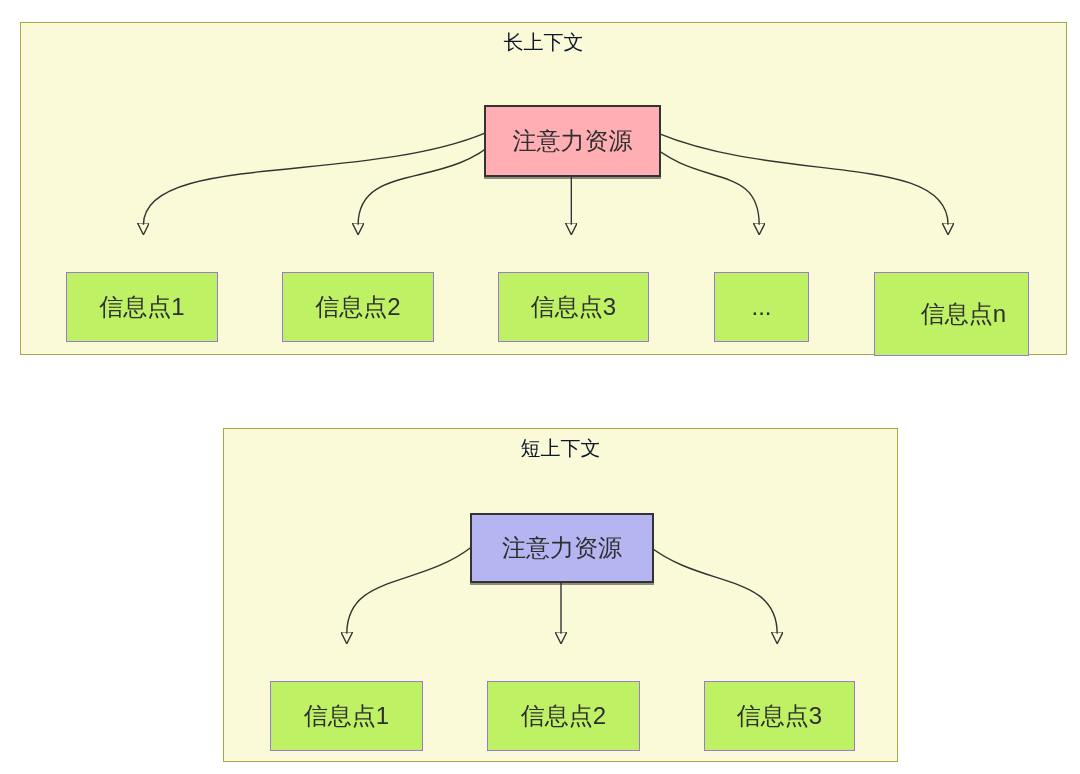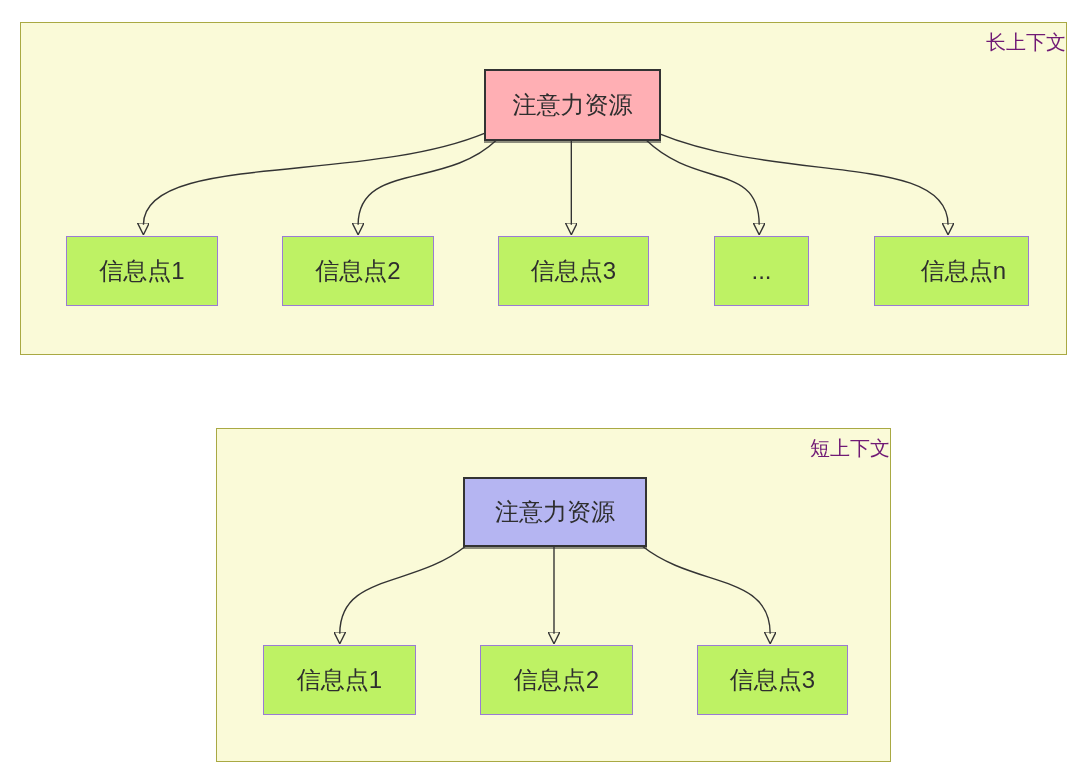--- a/index.html
+++ b/index.html
@@ -1,23 +1,23 @@
 <!DOCTYPE html>
 <html><head>
 <meta charset="utf-8">
 <style>
   html,body{margin:0;padding:0;background:#ffffff;}
   body{font-family:"Liberation Sans","DejaVu Sans",sans-serif;color:#333;}
   .page{position:relative;width:1080px;height:774px;background:#ffffff;overflow:hidden;}
   .panel{position:absolute;background:#fafad8;border:1px solid #a9a943;box-sizing:border-box;}
   .panel-long{left:20px;top:22px;width:1047px;height:333px;}
-  .panel-short{left:216px;top:428px;width:675px;height:334px;}
-  .panel-title{position:absolute;top:6px;left:0;right:0;text-align:right;font-size:20px;color:#701a75;}
+  .panel-short{left:223px;top:428px;width:675px;height:334px;}
+  .panel-title{position:absolute;top:6px;left:0;right:0;text-align:center;font-size:20px;color:#0f172a;}
   .node{position:absolute;display:flex;align-items:center;justify-content:center;
-        font-size:24px;color:#2e2e2e;box-sizing:border-box;text-align:center;}
+        font-size:24px;color:#2e2e2e;box-sizing:border-box;text-align:center;margin-top:36px;}
   .root-node{border:2px solid #333;box-shadow:0 2px 0 rgba(51,51,51,0.55);}
   .info-node{background:#bef264;border:1.5px solid #9a7bd4;}
   .arrows{position:absolute;left:0;top:0;width:100%;height:100%;pointer-events:none;}
   .arrows path{fill:none;stroke:#333;stroke-width:1.4px;}
 </style>
 </head>
 <body>
 
 <div class="page">
 
@@ -46,21 +46,21 @@
     </div>
     <div class="node info-node" style="left:261px;top:213px;width:152px;height:70px;">
       <span>信息点2</span>
     </div>
     <div class="node info-node" style="left:477px;top:213px;width:151px;height:70px;">
       <span>信息点3</span>
     </div>
     <div class="node info-node" style="left:693px;top:213px;width:95px;height:70px;">
       <span>...</span>
     </div>
-    <div class="node info-node" style="left:853px;top:213px;width:155px;height:70px;padding-left:24px;">
+    <div class="node info-node" style="left:853px;top:213px;width:155px;height:84px;padding-left:24px;">
       <span>信息点n</span>
     </div>
   </section>
 
   <section class="panel panel-short">
     <div class="panel-title">短上下文</div>
 
     <svg class="arrows" viewBox="0 0 675 334">
       <path d="M249,118 C196,160 122.5,145 122.5,206" marker-end="url(#ah)"></path>
       <path d="M338,118 L338,206" marker-end="url(#ah)"></path>

